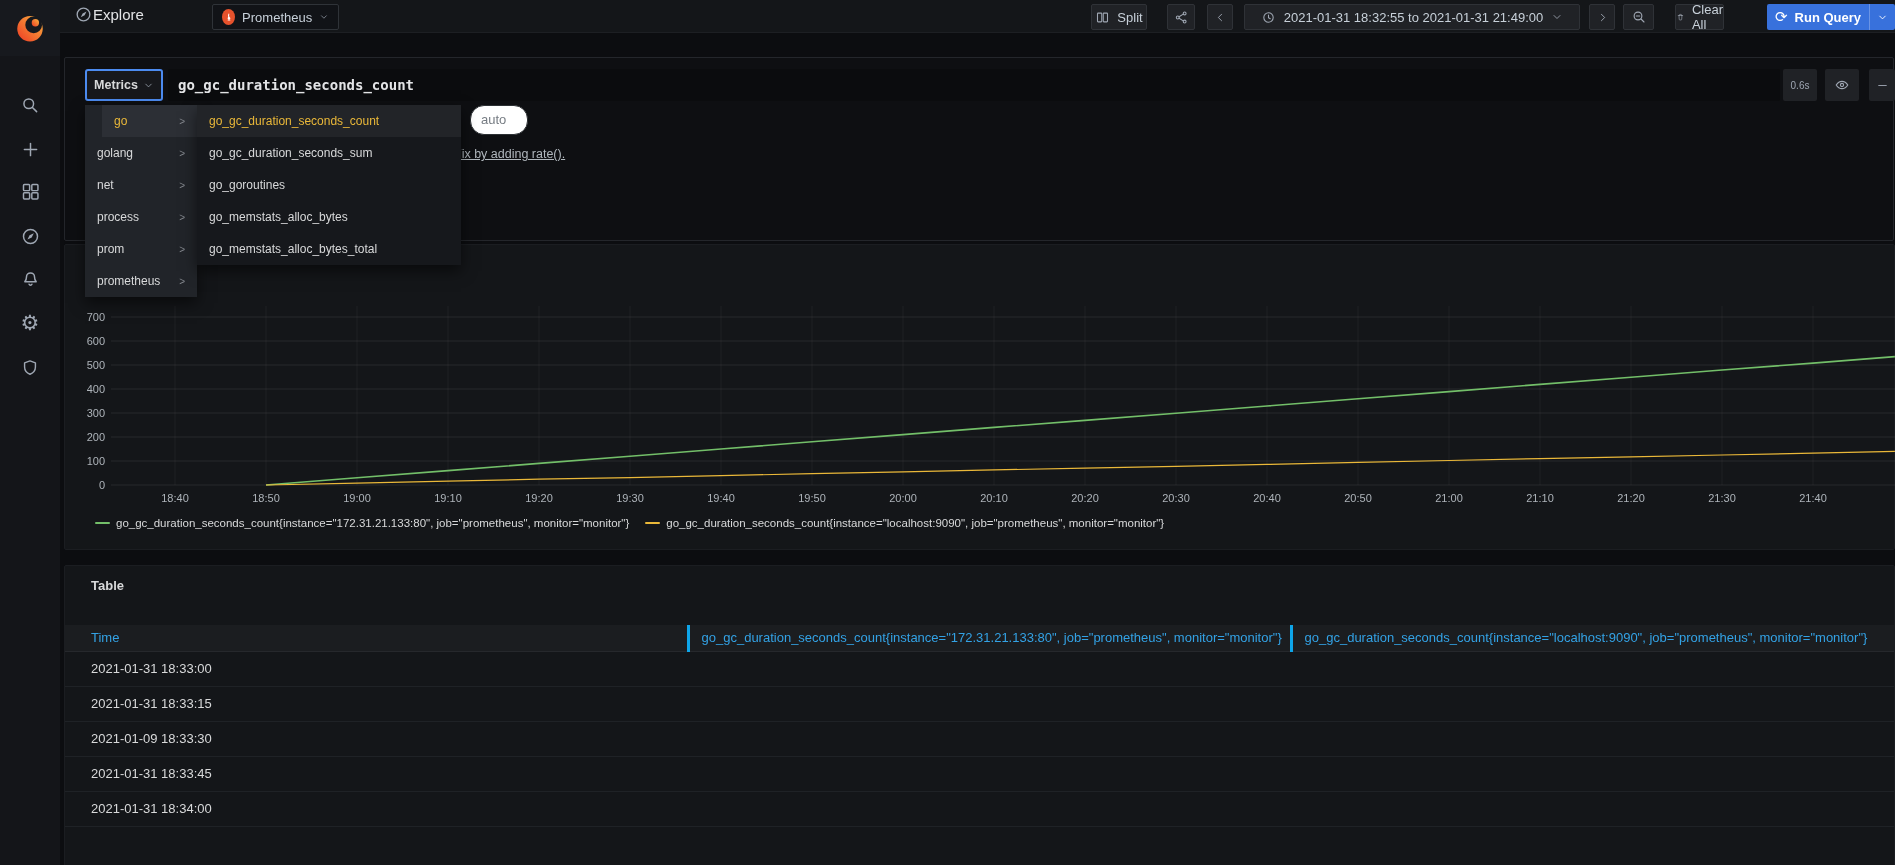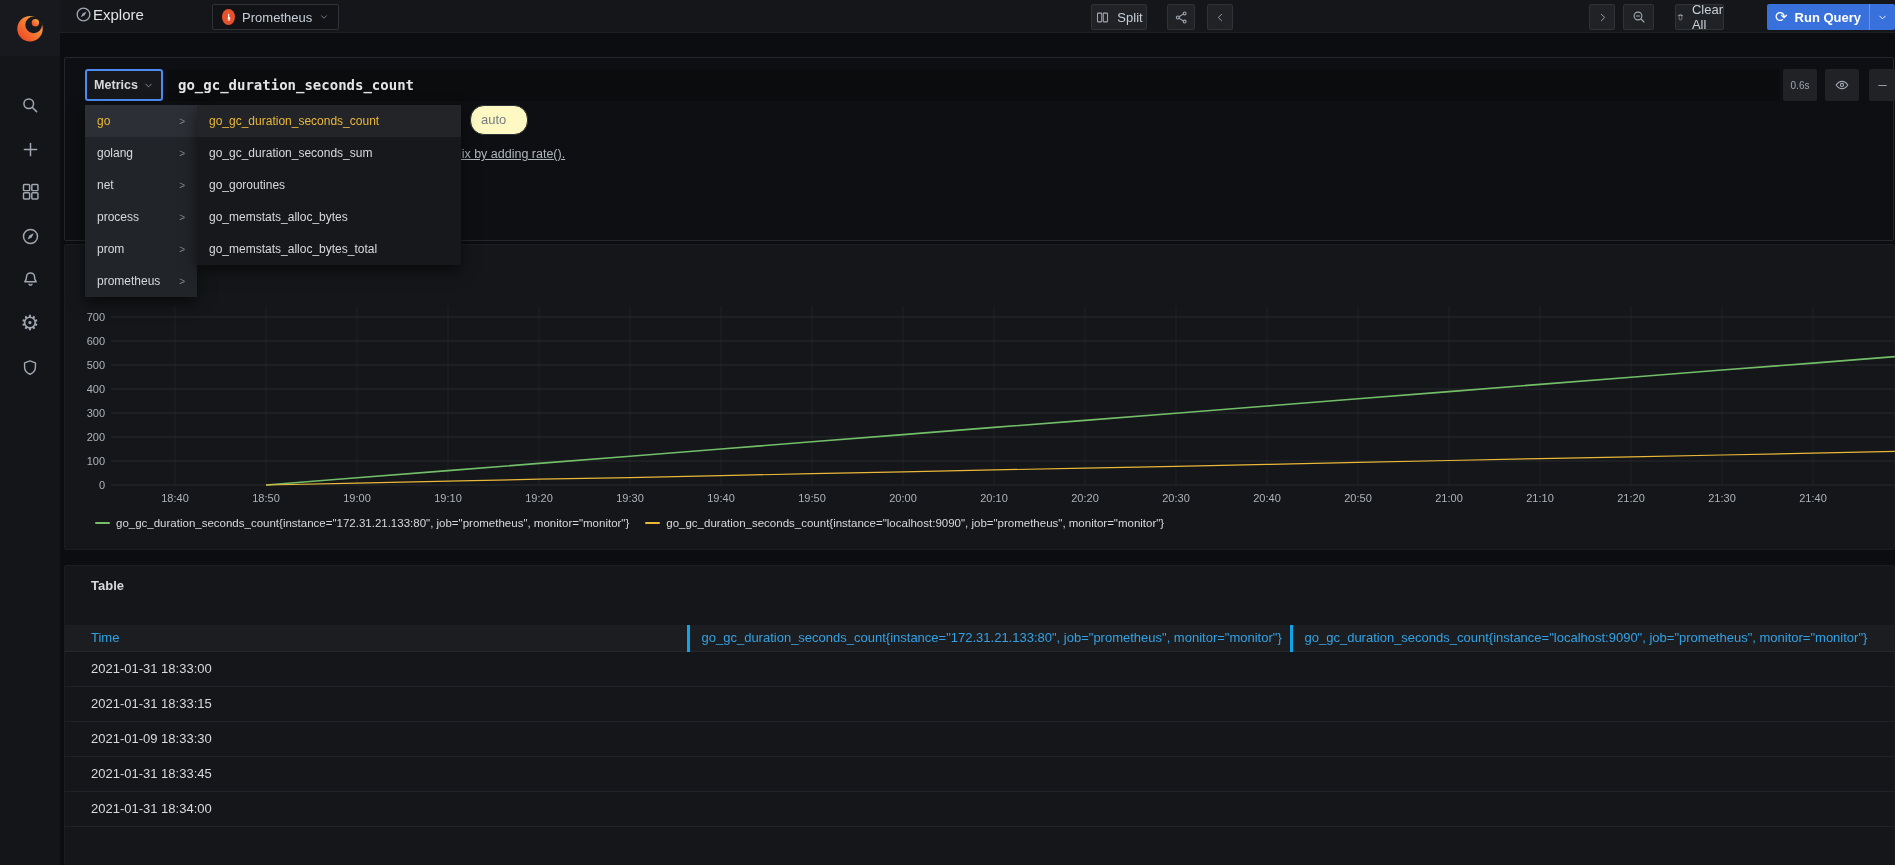--- a/index.html
+++ b/index.html
@@ -51,31 +51,31 @@
   }
   #query-input {
     position:absolute; left:108px; top:36px; width:1612px; height:32px; background:#0b0c0e; border-radius:2px;
     font-family:"DejaVu Sans Mono", monospace; font-size:14px; font-weight:600; color:#e3e4e6; line-height:32px; padding-left:10px;
     white-space:nowrap; overflow:hidden;
   }
   #elapsed-badge { position:absolute; left:1723px; top:36px; width:34px; height:32px; background:#202226; border-radius:2px; color:#9fa7b3; font-size:10px; display:flex; align-items:center; justify-content:center; }
   .q-icon-btn { position:absolute; top:36px; height:32px; background:#202226; border-radius:2px; display:flex; align-items:center; justify-content:center; cursor:pointer; color:#c7d0d9; }
   #eye-btn { left:1765px; width:34px; }
   #collapse-btn { left:1809px; width:26px; font-size:15px; }
-  #step-input { position:absolute; left:410px; top:72px; width:58px; height:30px; background:#fef9c3; border:1px solid #2c3034; border-radius:14px; color:#767c83; font-size:13px; line-height:28px; padding-left:10px; }
+  #step-input { position:absolute; left:410px; top:72px; width:58px; height:30px; background:#ffffff; border:1px solid #2c3034; border-radius:14px; color:#767c83; font-size:13px; line-height:28px; padding-left:10px; }
   #hint-link { position:absolute; left:394px; top:114px; font-size:12.5px; color:#b0b7bd; text-decoration:underline; cursor:pointer; z-index:5; white-space:nowrap; }
 
   
   .menu { position:absolute; top:72px; z-index:10; box-shadow:0 6px 14px rgba(0,0,0,.55); }
   #group-menu { left:25px; width:112px; background:#212429; }
   #metric-menu { left:137px; width:264px; background:#16181c; }
   .dd-item { height:32px; display:flex; align-items:center; padding:0 12px; font-size:12px; color:#d8d9da; cursor:pointer; }
   #group-menu .dd-item { justify-content:space-between; }
   .dd-item .caret { color:#83878d; font-size:10px; }
-  #group-menu .dd-item.selected { background:#2c2f35; color:#eab839; }
+  #group-menu .dd-item.selected { background:#2c2f35; color:#eab839;margin-left:17px; }
   #metric-menu .dd-item.selected { background:#222428; color:#eab839; }
 
   
   #graph-panel { position:absolute; left:4px; top:211px; width:1831px; height:306px; background:#141619; border:1px solid #1b1d21; border-radius:2px; }
   .ylab, .xlab { fill:#aeb4ba; font-size:11px; font-family:"Liberation Sans", sans-serif; }
   .hgrid { stroke:rgba(255,255,255,.08); stroke-width:1; }
   .vgrid { stroke:rgba(255,255,255,.05); stroke-width:1; }
   #legend { position:absolute; left:30px; top:272px; display:flex; gap:16px; align-items:center; }
   .legend-item { display:flex; align-items:center; gap:6px; cursor:pointer; }
   .legend-dash { width:15px; height:2px; border-radius:1px; }
@@ -207,20 +207,32 @@
           </g>
         </svg>
     </div>
 
     <div class="nav-btn" id="btn-prev">
       <svg width="13" height="13" viewBox="0 0 24 24">
           <polyline points="14,6 8,12 14,18" class="ico"></polyline>
         </svg>
     </div>
 
+    <div class="nav-btn" id="btn-timerange">
+      <svg width="15" height="15" viewBox="0 0 24 24">
+          <g class="ico">
+            <circle cx="12" cy="12" r="7.5"></circle>
+            <polyline points="12,8 12,12.3 14.8,14"></polyline>
+          </g>
+        </svg>
+      <span>2021-01-31 18:32:55 to 2021-01-31 21:49:00</span>
+      <svg width="12" height="12" viewBox="0 0 24 24">
+          <polyline points="6,9 12,15 18,9" class="ico"></polyline>
+        </svg>
+    </div>
 
     <div class="nav-btn" id="btn-next">
       <svg width="13" height="13" viewBox="0 0 24 24">
           <polyline points="10,6 16,12 10,18" class="ico"></polyline>
         </svg>
     </div>
 
     <div class="nav-btn" id="btn-zoomout">
       <svg width="16" height="16" viewBox="0 0 24 24">
           <g class="ico">

